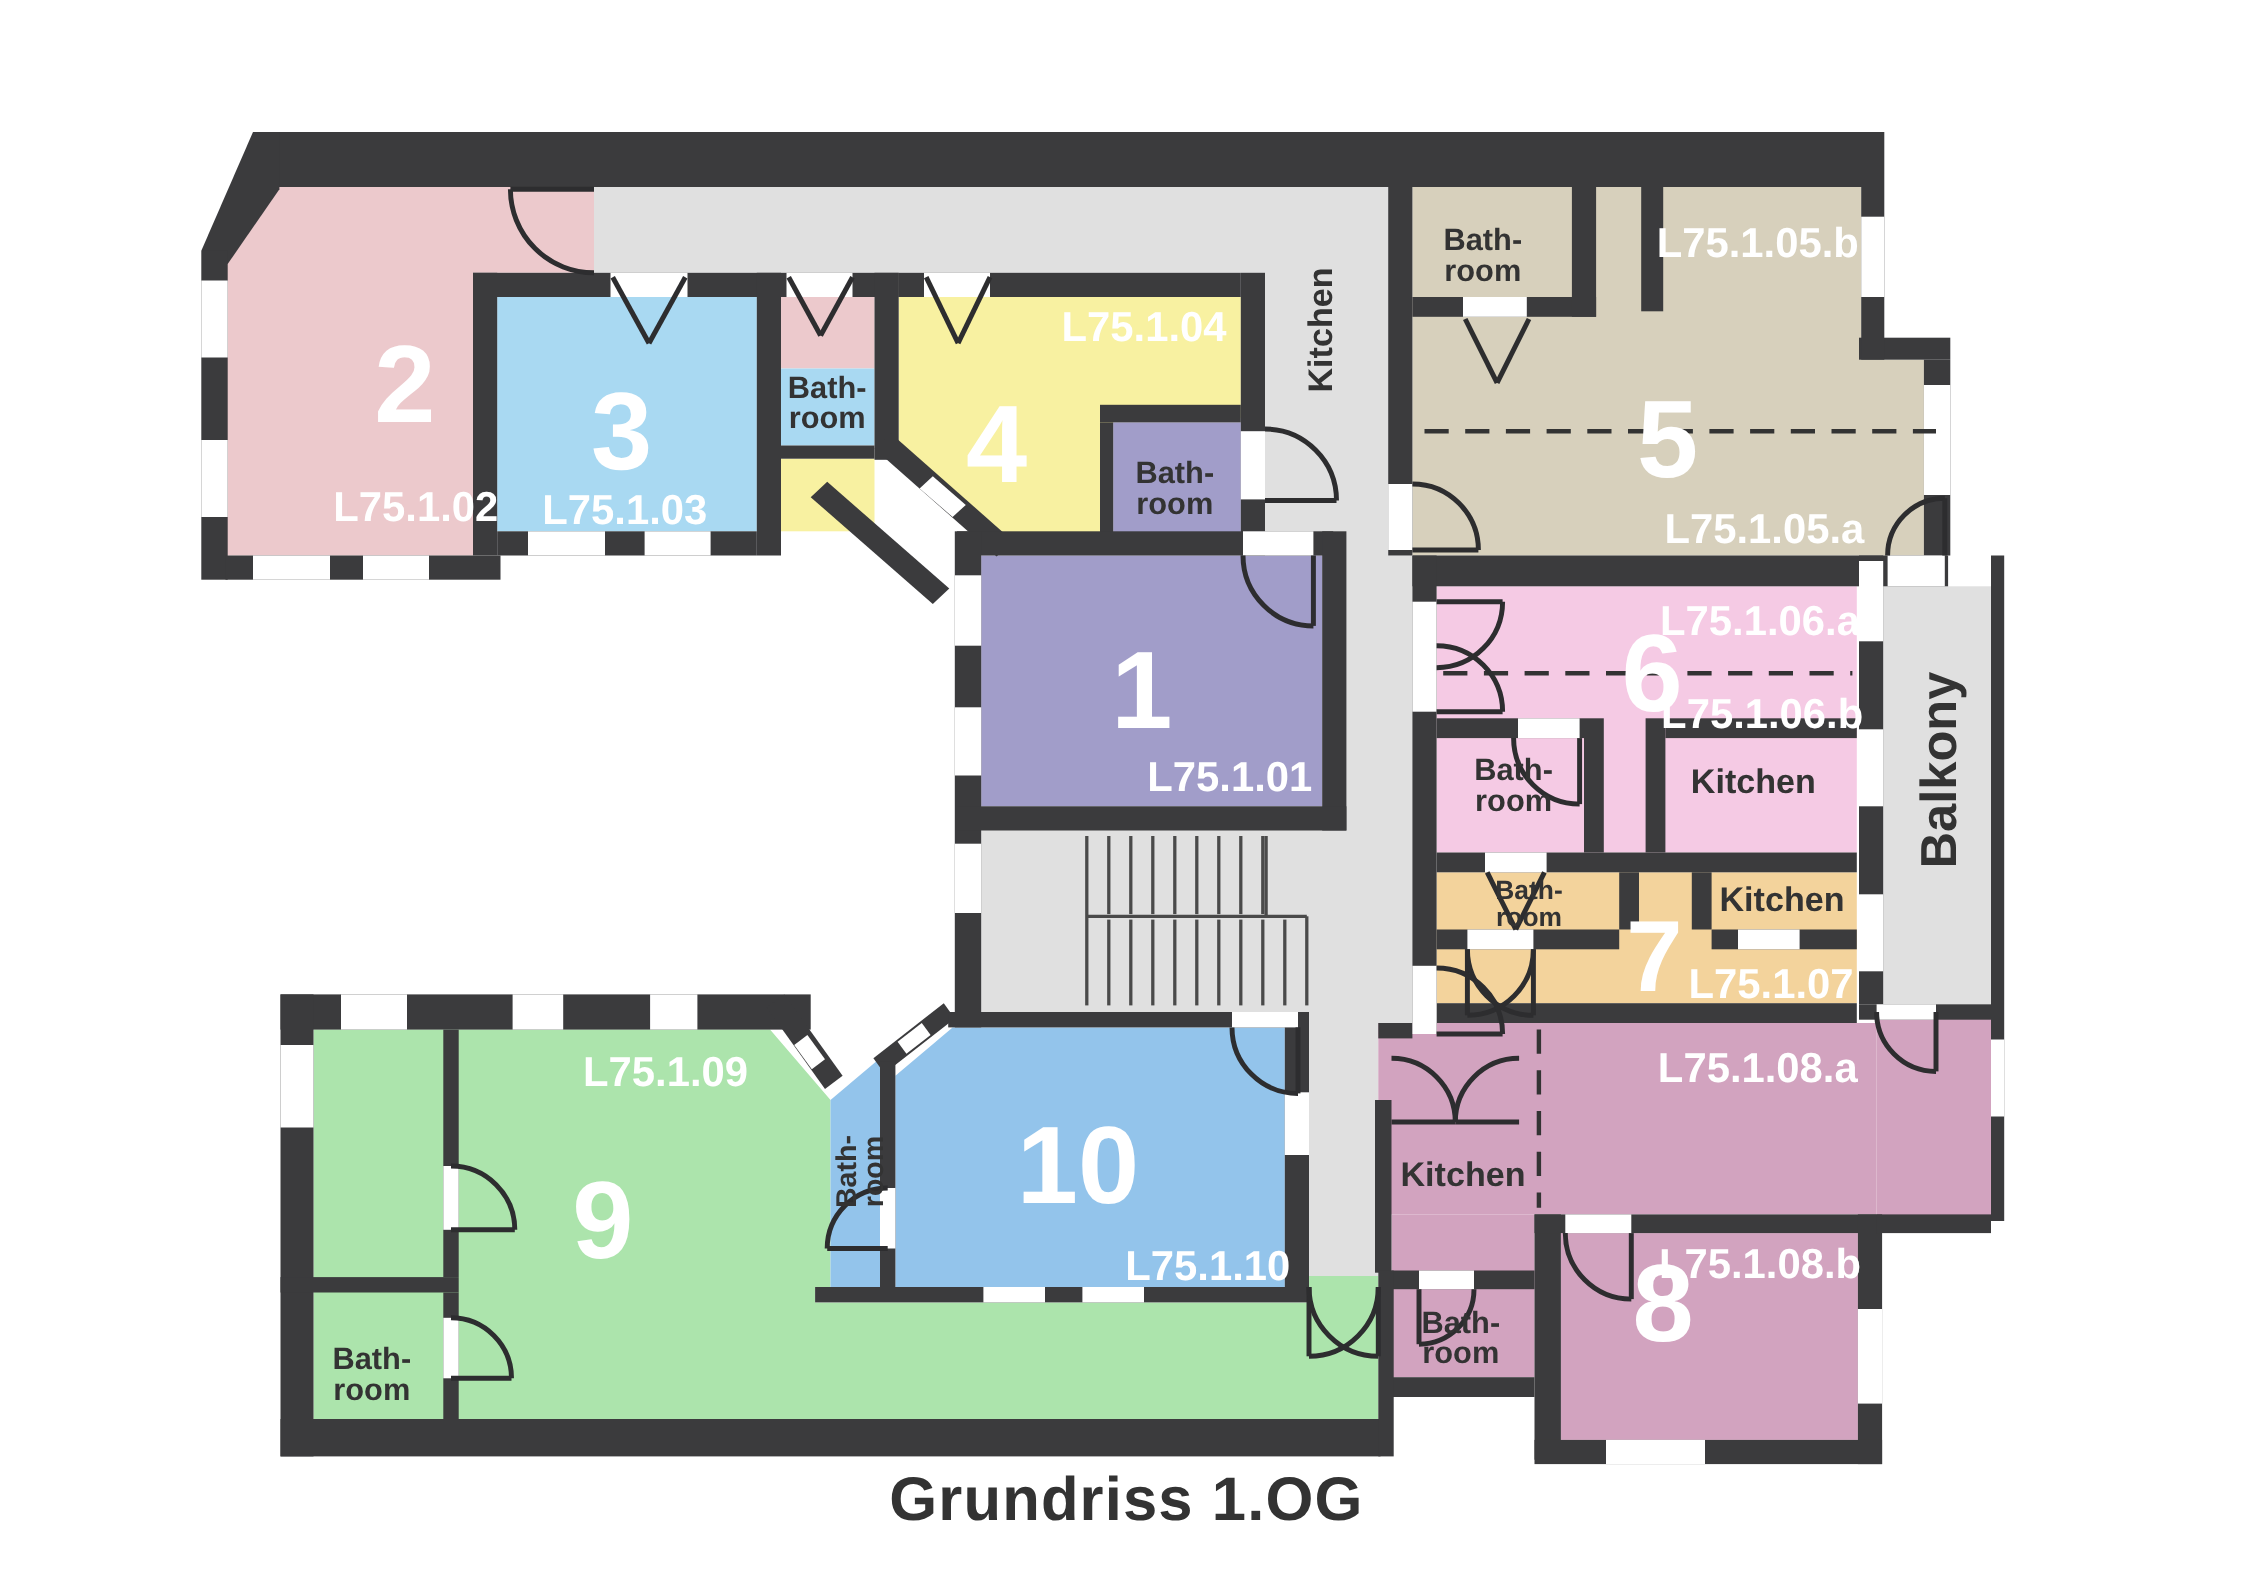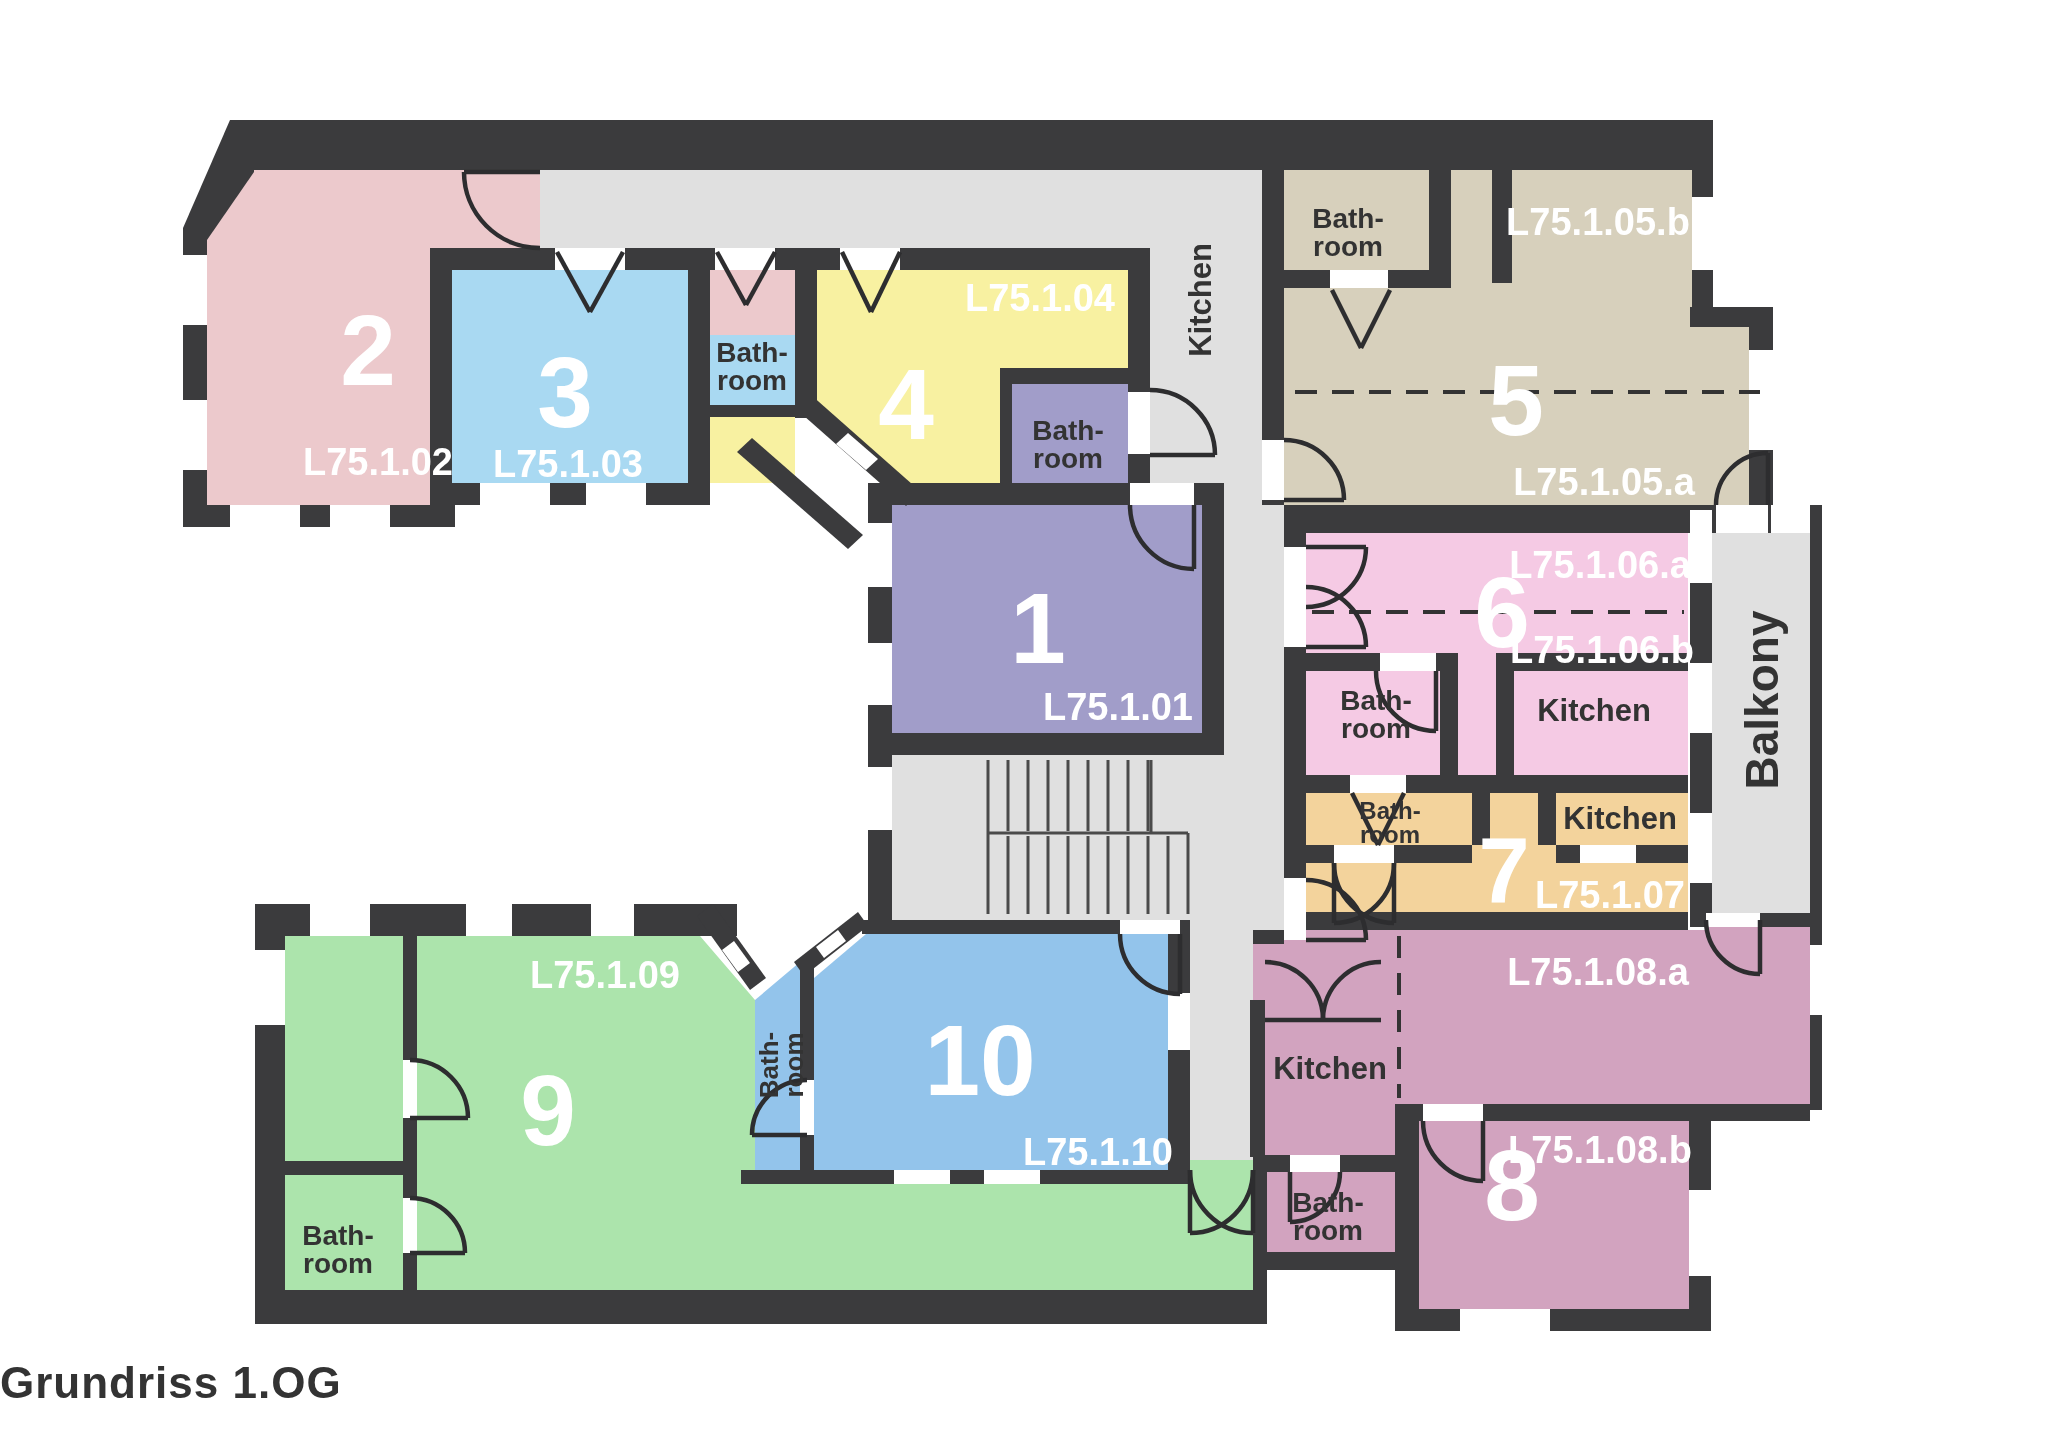--- a/index.html
+++ b/index.html
@@ -1,19 +1,19 @@
 <!DOCTYPE html>
 <html><head>
 <meta charset="utf-8">
 <style>
   html,body{margin:0;padding:0;background:#ffffff;font-family:"Liberation Sans",sans-serif;}
   #canvas{position:relative;width:2048px;height:1447px;background:#ffffff;overflow:hidden;}
   #plan-svg{position:absolute;left:0;top:0;width:2048px;height:1447px;}
-  #plan-title{position:absolute;left:0;top:1330px;width:100%;
-    font-size:44px;font-weight:bold;color:#333333;letter-spacing:1px;margin-top:28px;}
+  #plan-title{position:absolute;left:0;top:1330px;width:100%;text-align:center;
+    font-size:56px;font-weight:bold;color:#333333;letter-spacing:1px;}
   svg text{font-family:"Liberation Sans",sans-serif;font-weight:bold;}
 </style>
 </head>
 <body>
 
 <div id="canvas">
   <svg id="plan-svg" viewBox="0 0 2048 1447" xmlns="http://www.w3.org/2000/svg">
       <polygon points="540,170 1262,170 1262,505 1284,505 1284,940 1253,940 1253,1160 1190,1160 1190,934 892,934 892,505 1128,505 1128,248 540,248" fill="#e0e0e0"></polygon>
       <rect x="1712" y="533" width="98" height="380" fill="#e0e0e0"></rect>
       <polygon points="252,170 540,170 540,248 430,248 430,505 205,505 205,235" fill="#ecc9cc"></polygon>

